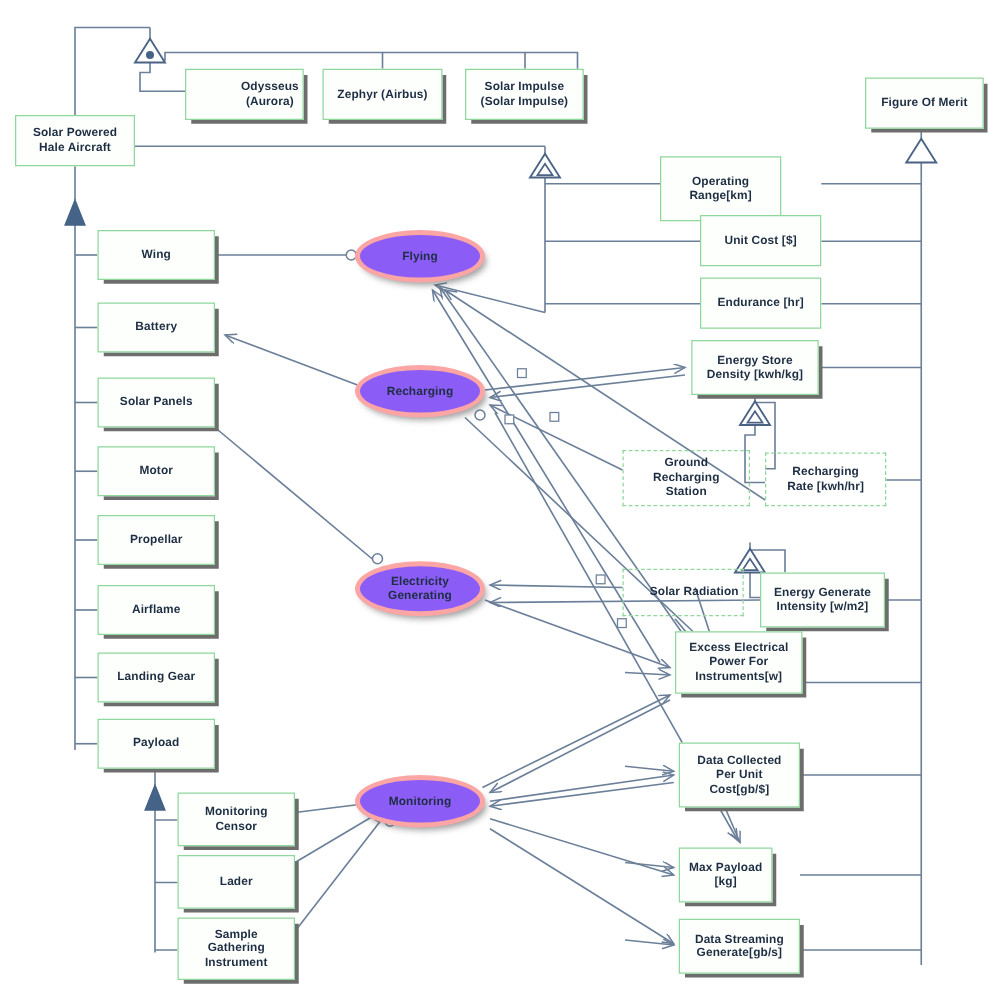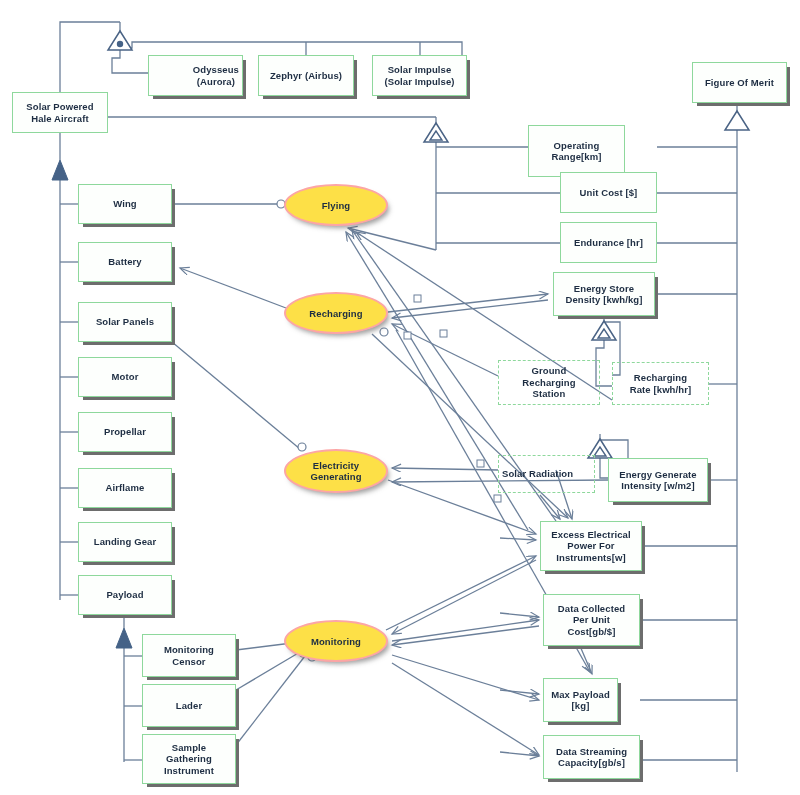--- a/index.html
+++ b/index.html
@@ -14,21 +14,21 @@
   
   .blk{background:#fdfffd;border:1.6px solid #8ed89c;}
   
   .sh{box-shadow:4px 4px 0 -1px #6d6d6d;}
   
   .dsh{background:transparent;border:1.6px dashed #8ed89c;}
   
   .nosh{}
 
   
-  .ell{border-radius:50%;background:#fde047;border:2px solid #fca5a5;
+  .ell{border-radius:50%;background:#8b5cf6;border:4px solid #fca5a5;
        box-shadow:3px 4px 5px -2px rgba(80,80,80,.55);
        font-size:9.5px;line-height:11px;}
 
   .lbl{pointer-events:none;white-space:pre-line;padding:0 3px;}
 </style>
 </head>
 <body>
 
 <div id="stage">
 
@@ -271,41 +271,41 @@
 Density [kwh/kg]</span>
   </div>
   <div class="node dsh" style="left:612px;top:362px;width:97px;height:43px;display:flex;align-items:center;justify-content:center;text-align:center;color:#1d2d42;font-weight:bold;font-size:9.5px;line-height:11.5px;position:absolute;box-sizing:border-box;">
     <span class="lbl">Recharging
 Rate [kwh/hr]</span>
   </div>
   <div class="node blk sh" style="left:608px;top:458px;width:100px;height:44px;">
     <span class="lbl">Energy Generate
 Intensity [w/m2]</span>
   </div>
-  <div class="node blk sh" style="left:540px;top:521px;width:102px;height:50px;">
+  <div class="node blk sh" style="left:540px;top:505px;width:102px;height:50px;">
     <span class="lbl">Excess Electrical
 Power For
 Instruments[w]</span>
   </div>
   <div class="node blk sh" style="left:543px;top:594px;width:97px;height:52px;">
     <span class="lbl">Data Collected
 Per Unit
 Cost[gb/$]</span>
   </div>
   <div class="node blk sh" style="left:543px;top:678px;width:75px;height:44px;">
     <span class="lbl">Max Payload
 [kg]</span>
   </div>
   <div class="node blk sh" style="left:543px;top:735px;width:97px;height:44px;">
     <span class="lbl">Data Streaming
-Capacity[gb/s]</span>
+Generate[gb/s]</span>
   </div>
 
   <div class="node dsh" style="position:absolute;left:498px;top:360px;width:102px;height:45px;display:flex;align-items:center;justify-content:center;text-align:center;color:#1d2d42;font-weight:bold;font-size:9.5px;line-height:11.5px;box-sizing:border-box;">
     <span class="lbl">Ground
 Recharging
 Station</span>
   </div>
-  <div class="node dsh" style="position:absolute;left:498px;top:455px;width:97px;height:38px;display:flex;align-items:center;justify-content:flex-start;text-align:center;color:#1d2d42;font-weight:bold;font-size:9.5px;line-height:11.5px;box-sizing:border-box;">
+  <div class="node dsh" style="position:absolute;left:498px;top:455px;width:97px;height:38px;display:flex;align-items:center;justify-content:flex-end;text-align:center;color:#1d2d42;font-weight:bold;font-size:9.5px;line-height:11.5px;box-sizing:border-box;">
     <span class="lbl">Solar Radiation</span>
   </div>
 
 </div>
 
 </body></html>

